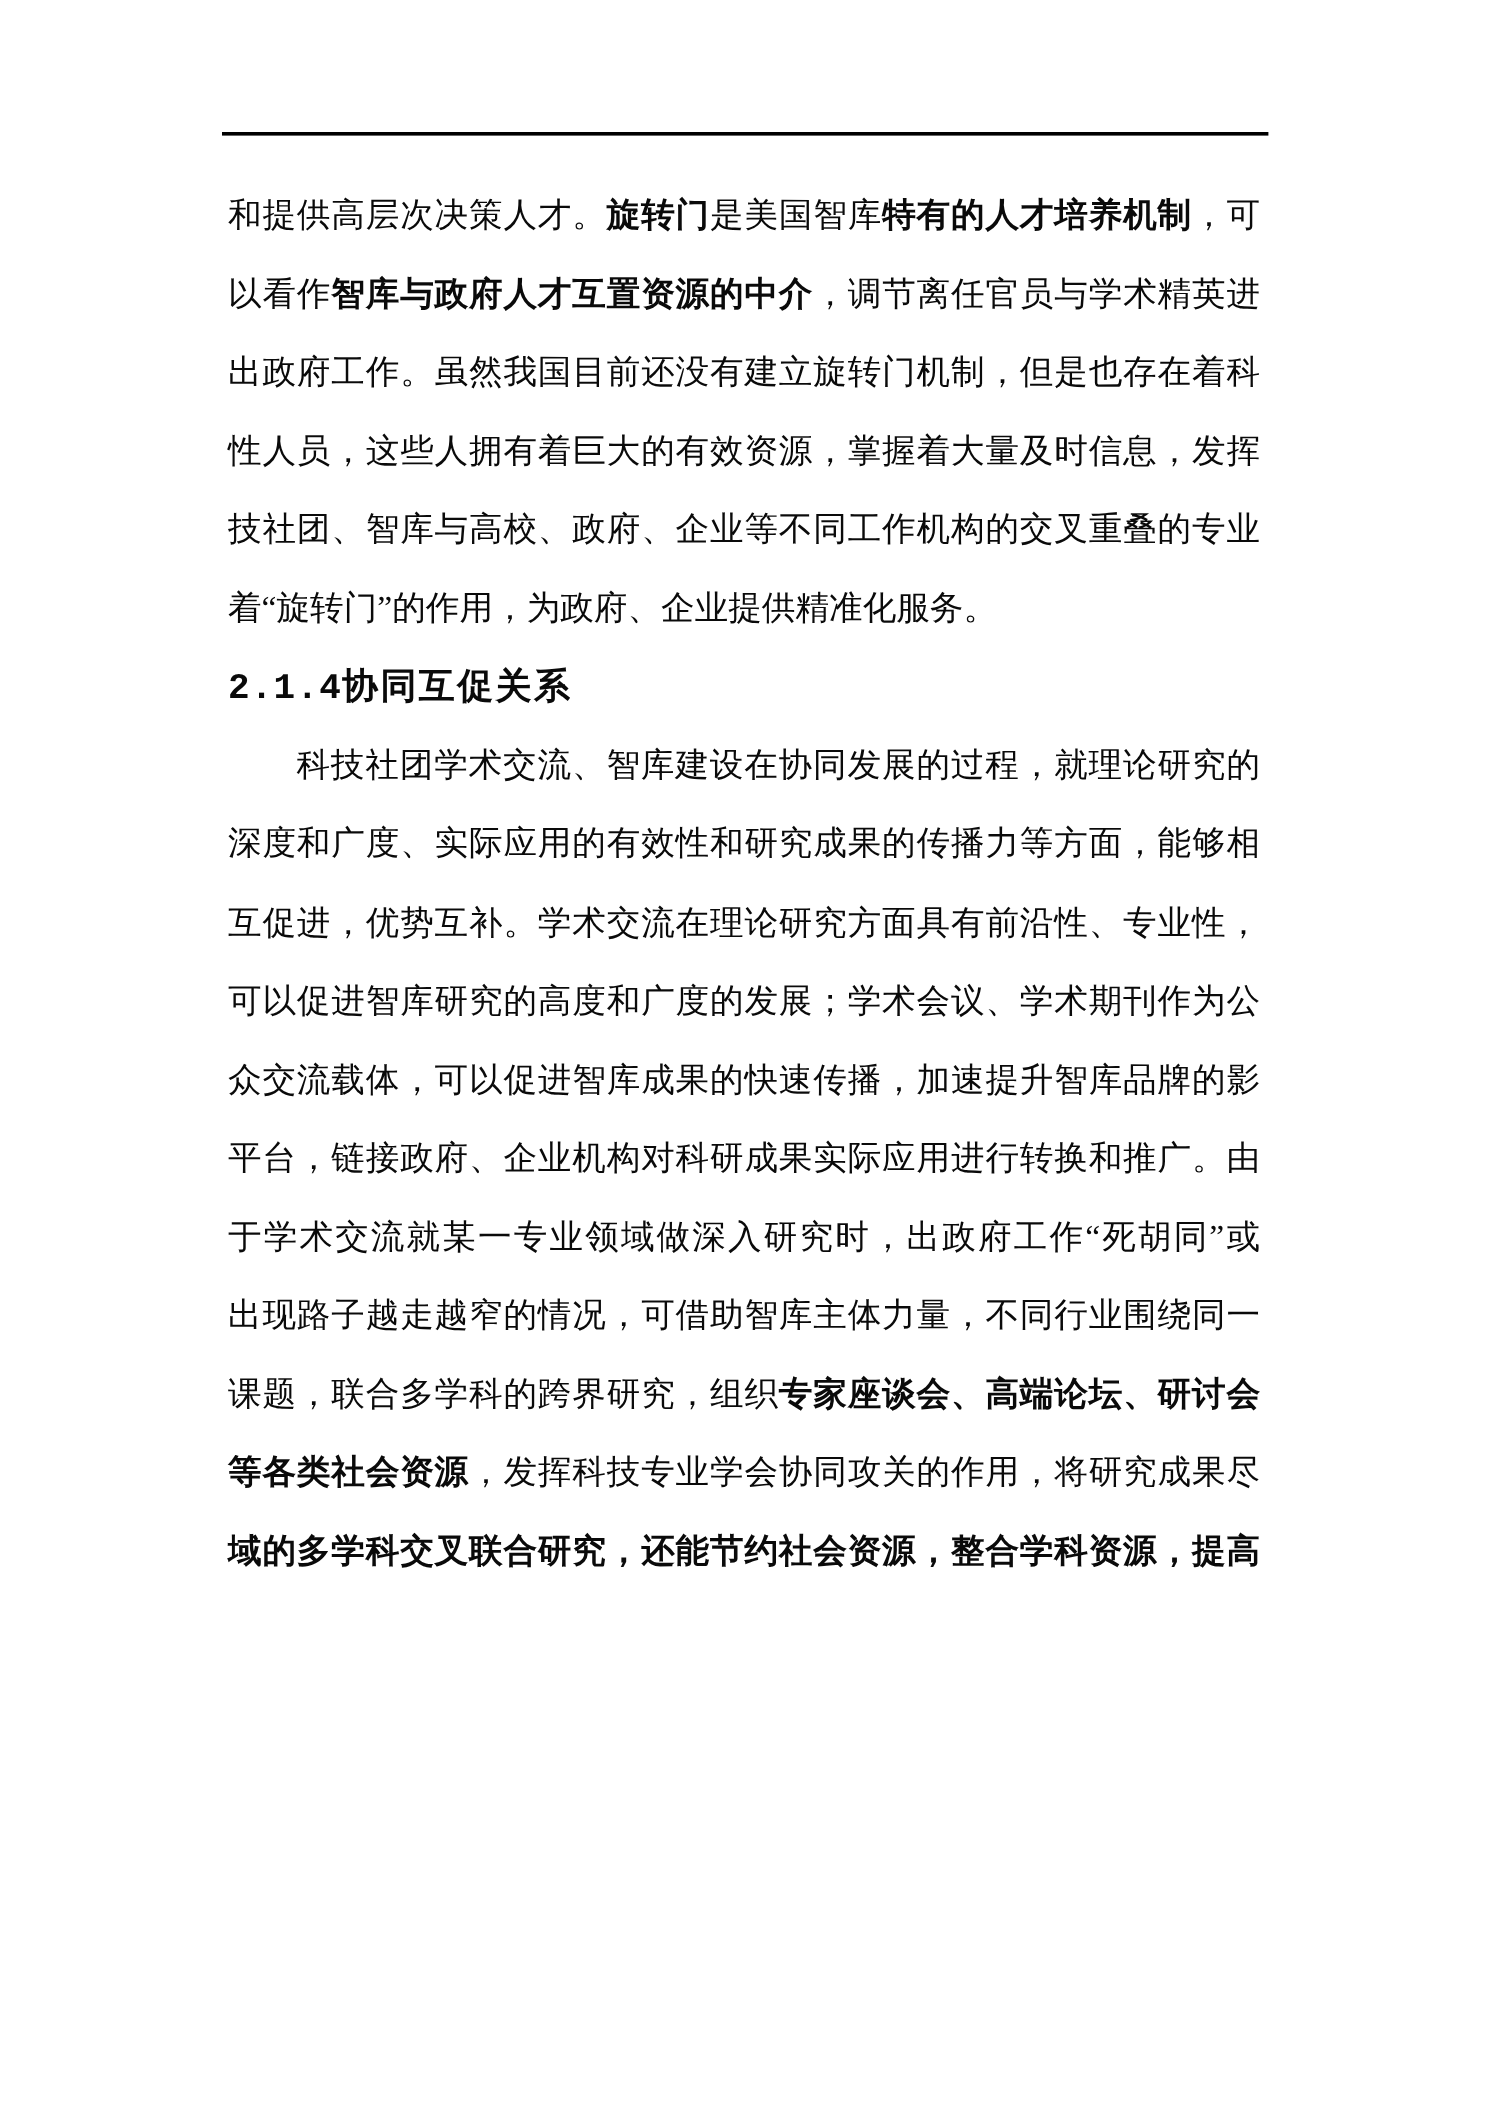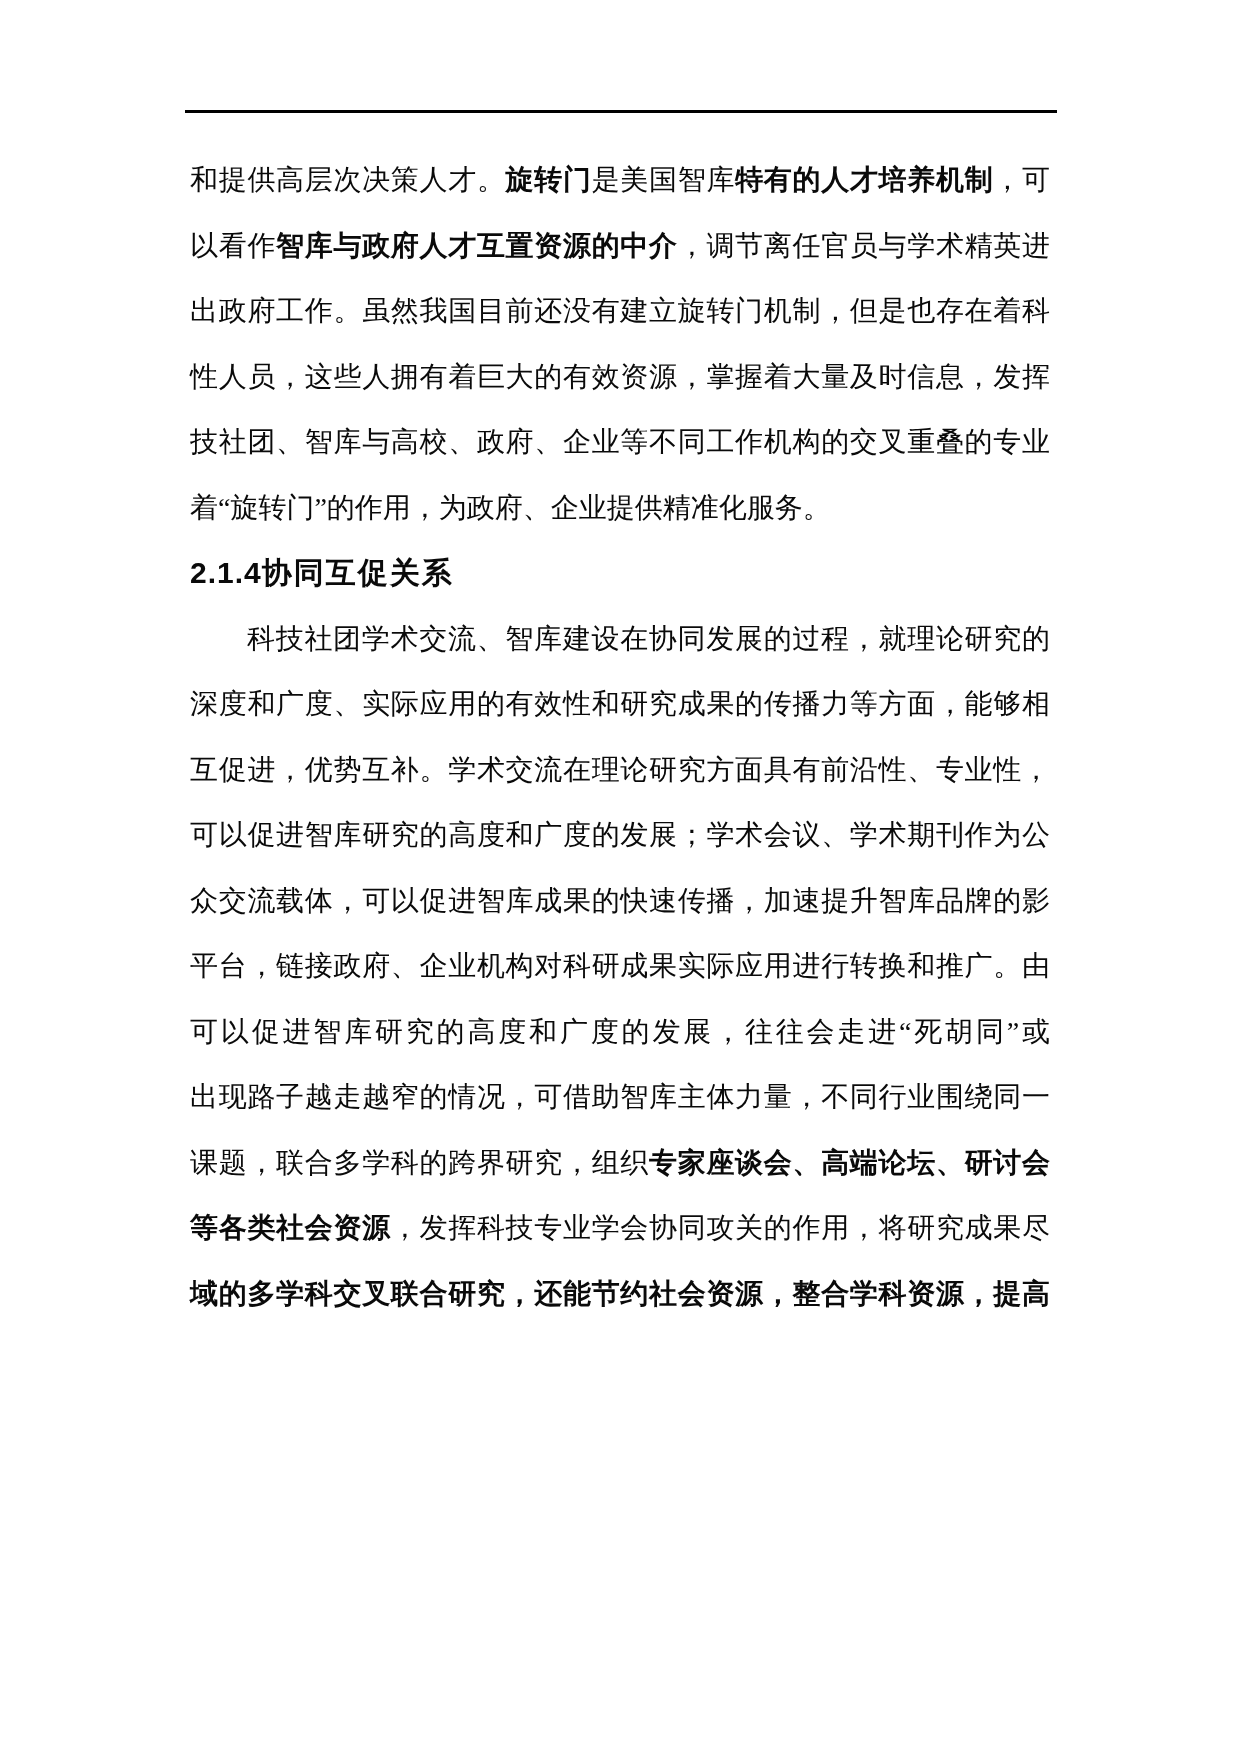--- a/index.html
+++ b/index.html
@@ -42,21 +42,21 @@
   .text-line.indent { padding-left: 57px; }
   .bold { font-weight: bold; text-align: center; }
   .heading-line {
     height: 65.5px;
     line-height: 65.5px;
     font-weight: bold;
     font-size: 30px;
     white-space: nowrap;
   }
   .hnum {
-    font-family: Liberation Sans, sans-serif;
+    font-family: Liberation Mono, monospace;
     letter-spacing: 1px;
   }
   .htitle { letter-spacing: 2px; }
   .page-number {
     position: absolute;
     left: 0;
     right: 0;
     top: 1606px;
     text-align: right;
     padding-left: 38px;
@@ -76,21 +76,21 @@
       <div class="text-line just"><span>性人员，这些人拥有着巨大的有效资源，掌握着大量及时信息，发挥</span></div>
       <div class="text-line just"><span>技社团、智库与高校、政府、企业等不同工作机构的交叉重叠的专业</span></div>
       <div class="text-line"><span>着“旋转门”的作用，为政府、企业提供精准化服务。</span></div>
       <div class="heading-line"><span class="hnum">2.1.4</span><span class="htitle">协同互促关系</span></div>
       <div class="text-line just indent"><span>科技社团学术交流、智库建设在协同发展的过程，就理论研究的</span></div>
       <div class="text-line just"><span>深度和广度、实际应用的有效性和研究成果的传播力等方面，能够相</span></div>
       <div class="text-line just"><span>互促进，优势互补。学术交流在理论研究方面具有前沿性、专业性，</span></div>
       <div class="text-line just"><span>可以促进智库研究的高度和广度的发展；学术会议、学术期刊作为公</span></div>
       <div class="text-line just"><span>众交流载体，可以促进智库成果的快速传播，加速提升智库品牌的影</span></div>
       <div class="text-line just"><span>平台，链接政府、企业机构对科研成果实际应用进行转换和推广。由</span></div>
-      <div class="text-line just"><span>可以促进智库研究的高度和广度的发展，往往会走进“死胡同”或</span></div>
+      <div class="text-line just"><span>于学术交流就某一专业领域做深入研究时，出政府工作“死胡同”或</span></div>
       <div class="text-line just"><span>出现路子越走越窄的情况，可借助智库主体力量，不同行业围绕同一</span></div>
       <div class="text-line just"><span>课题，联合多学科的跨界研究，组织</span><span class="bold">专家座谈会、高端论坛、研讨会</span></div>
       <div class="text-line just"><span class="bold">等各类社会资源</span><span>，发挥科技专业学会协同攻关的作用，将研究成果尽</span></div>
       <div class="text-line just"><span class="bold">域的多学科交叉联合研究，还能节约社会资源，整合学科资源，提高</span></div>
       <div class="text-line"><span class="bold">科研效果的延展性。</span></div>
     </div>
   <div class="page-number">44</div>
 </div>
 
 </body></html>

